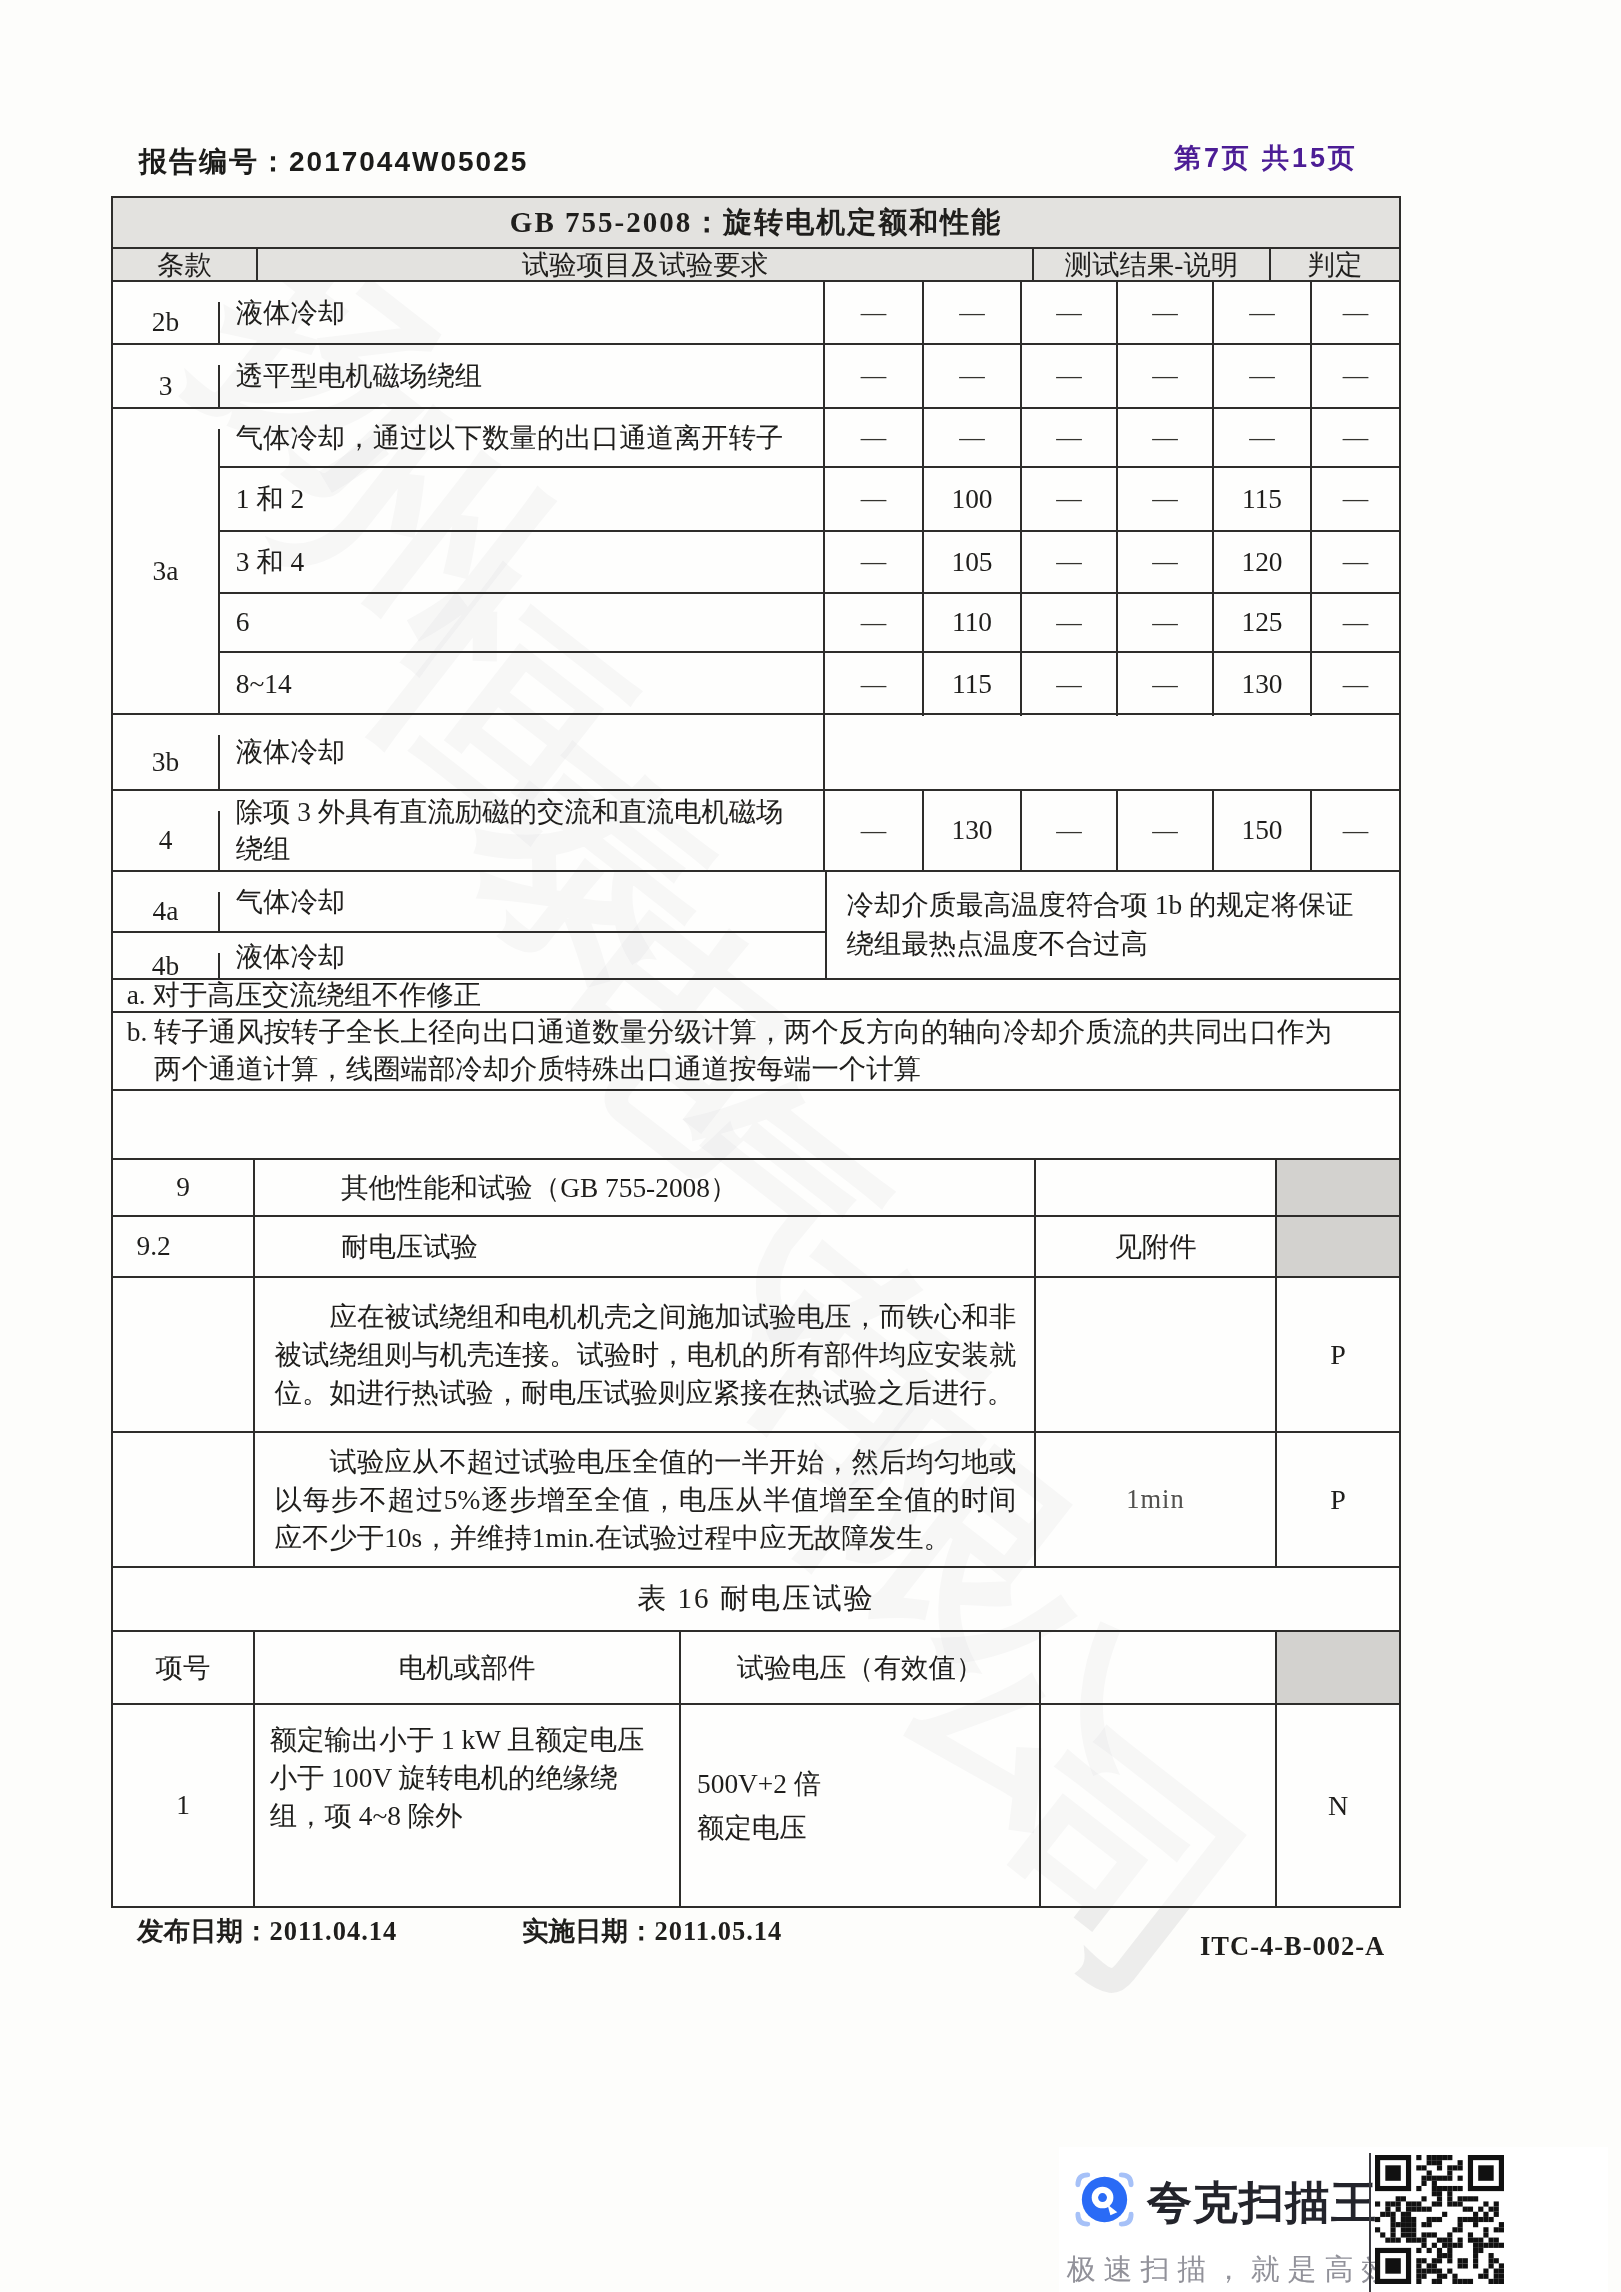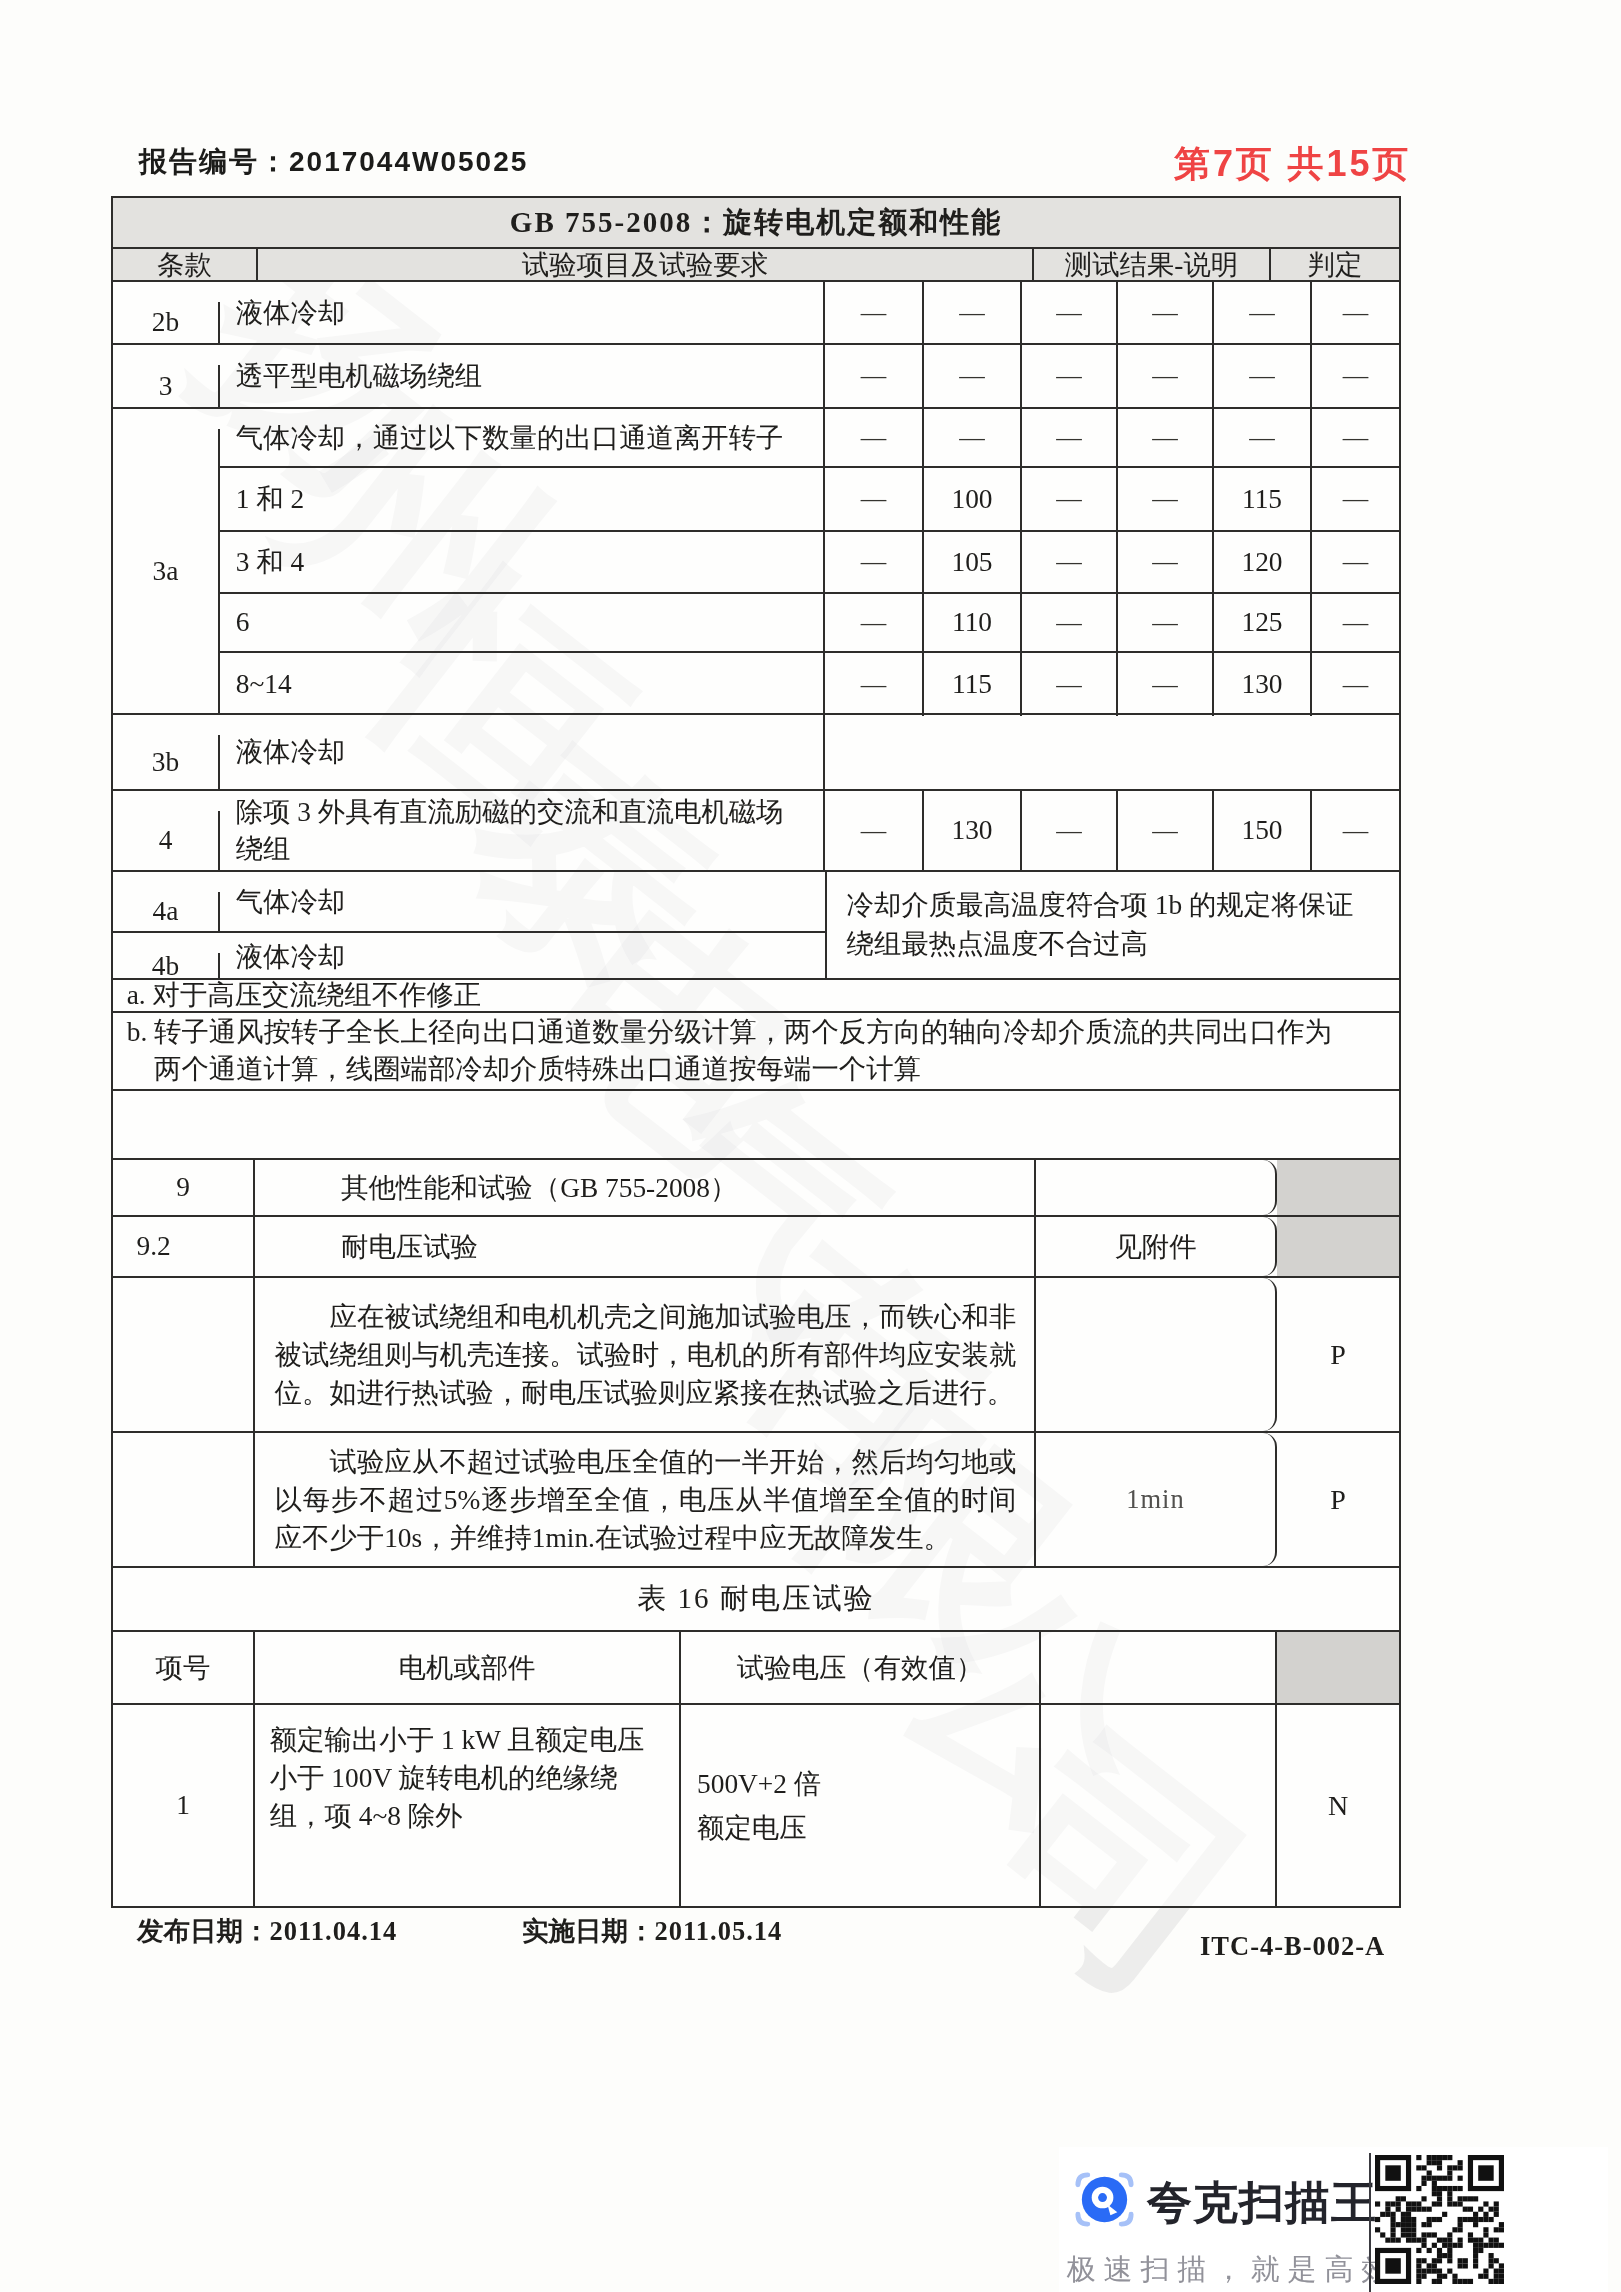--- a/index.html
+++ b/index.html
@@ -32,21 +32,21 @@
   .wm:nth-child(8){left:828px;top:1421px;}
   .wm:nth-child(9){left:916px;top:1588px;}
   .wm:nth-child(10){left:1005px;top:1754px;}
   
   .hdr-left{
     position:absolute;left:139px;top:143px;font-family:"Liberation Sans","DejaVu Sans",sans-serif;
     font-weight:bold;font-size:28px;letter-spacing:2px;color:#1c1c1a;z-index:2;
   }
   .hdr-right{
     position:absolute;left:1174px;top:140px;font-family:"Liberation Sans","DejaVu Sans",sans-serif;
-    font-weight:bold;font-size:36px;letter-spacing:2.9px;color:#ef4444;z-index:2;
+    font-weight:bold;font-size:27px;letter-spacing:2.9px;color:#4c1d95;z-index:2;
   }
   .footer{position:absolute;left:0;top:1913px;width:1621px;z-index:2;font-size:26.5px;}
   .foot-item{position:absolute;white-space:nowrap;}
   .foot-label{font-family:"Liberation Sans","DejaVu Sans",sans-serif;font-weight:bold;}
   .foot-val{font-family:"Liberation Serif","DejaVu Serif",serif;font-weight:bold;letter-spacing:1px;}
   .fp{left:137px;top:0;}
   .fi{left:522px;top:0;}
   .fc{left:1200px;top:18px;font-family:"Liberation Serif","DejaVu Serif",serif;font-weight:bold;letter-spacing:1px;}
   
   .doc{
@@ -78,21 +78,21 @@
   .w-v4{flex:0 0 96px;}
   .w-v5{flex:0 0 98px;}
   .w-v6{flex:1;}
   
   .h-cl{flex:0 0 145px;}
   .h-item{flex:0 0 776px;}
   .h-res{flex:0 0 237px;}
   
   .l-cl{flex:0 0 142px;}
   .l-desc{flex:0 0 781px;}
-  .l-res{flex:0 0 241px;border-radius:14px;}
+  .l-res{flex:0 0 241px;}
   
   .t-c1{flex:0 0 142px;}
   .t-c2{flex:0 0 426px;}
   .t-c3{flex:0 0 360px;}
   .t-c4{flex:0 0 236px;}
   .title-cell{width:100%;justify-content:center;font-size:29px;font-weight:bold;letter-spacing:2px;}
   .mergetext{padding:7.8px 19.6px;line-height:39px;display:block;align-self:center;}
   .para{
     display:block;align-self:center;padding:5.9px 17.6px 5.9px 19.6px;
     text-indent:2em;line-height:38px;text-align:justify;

